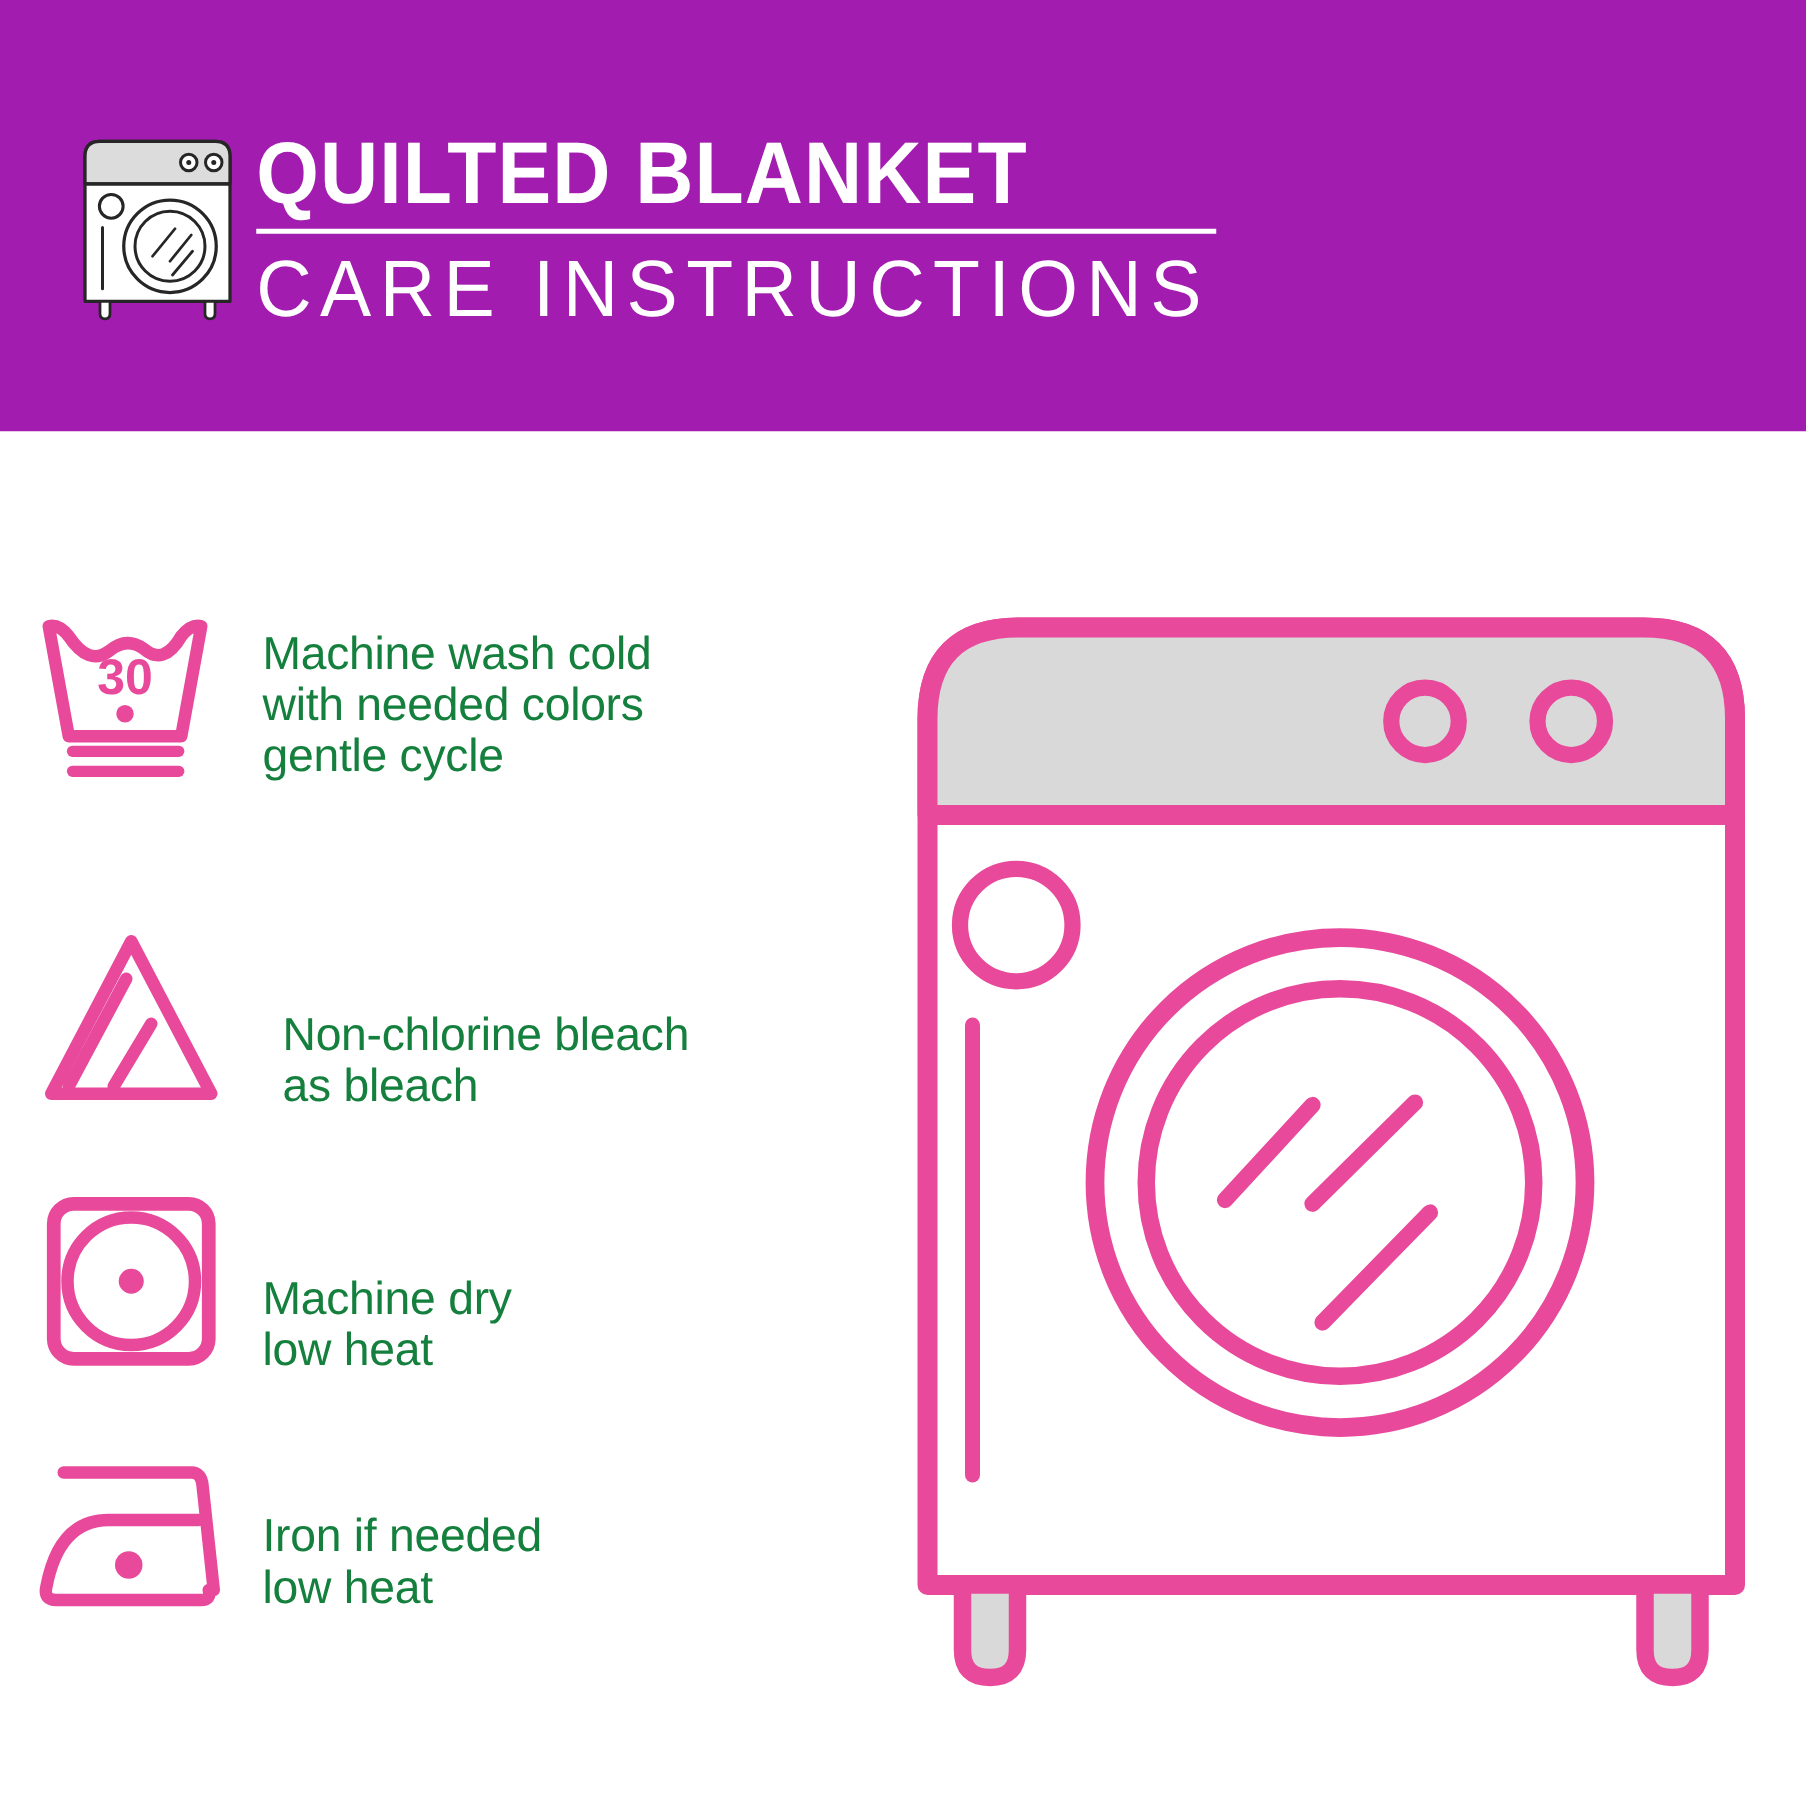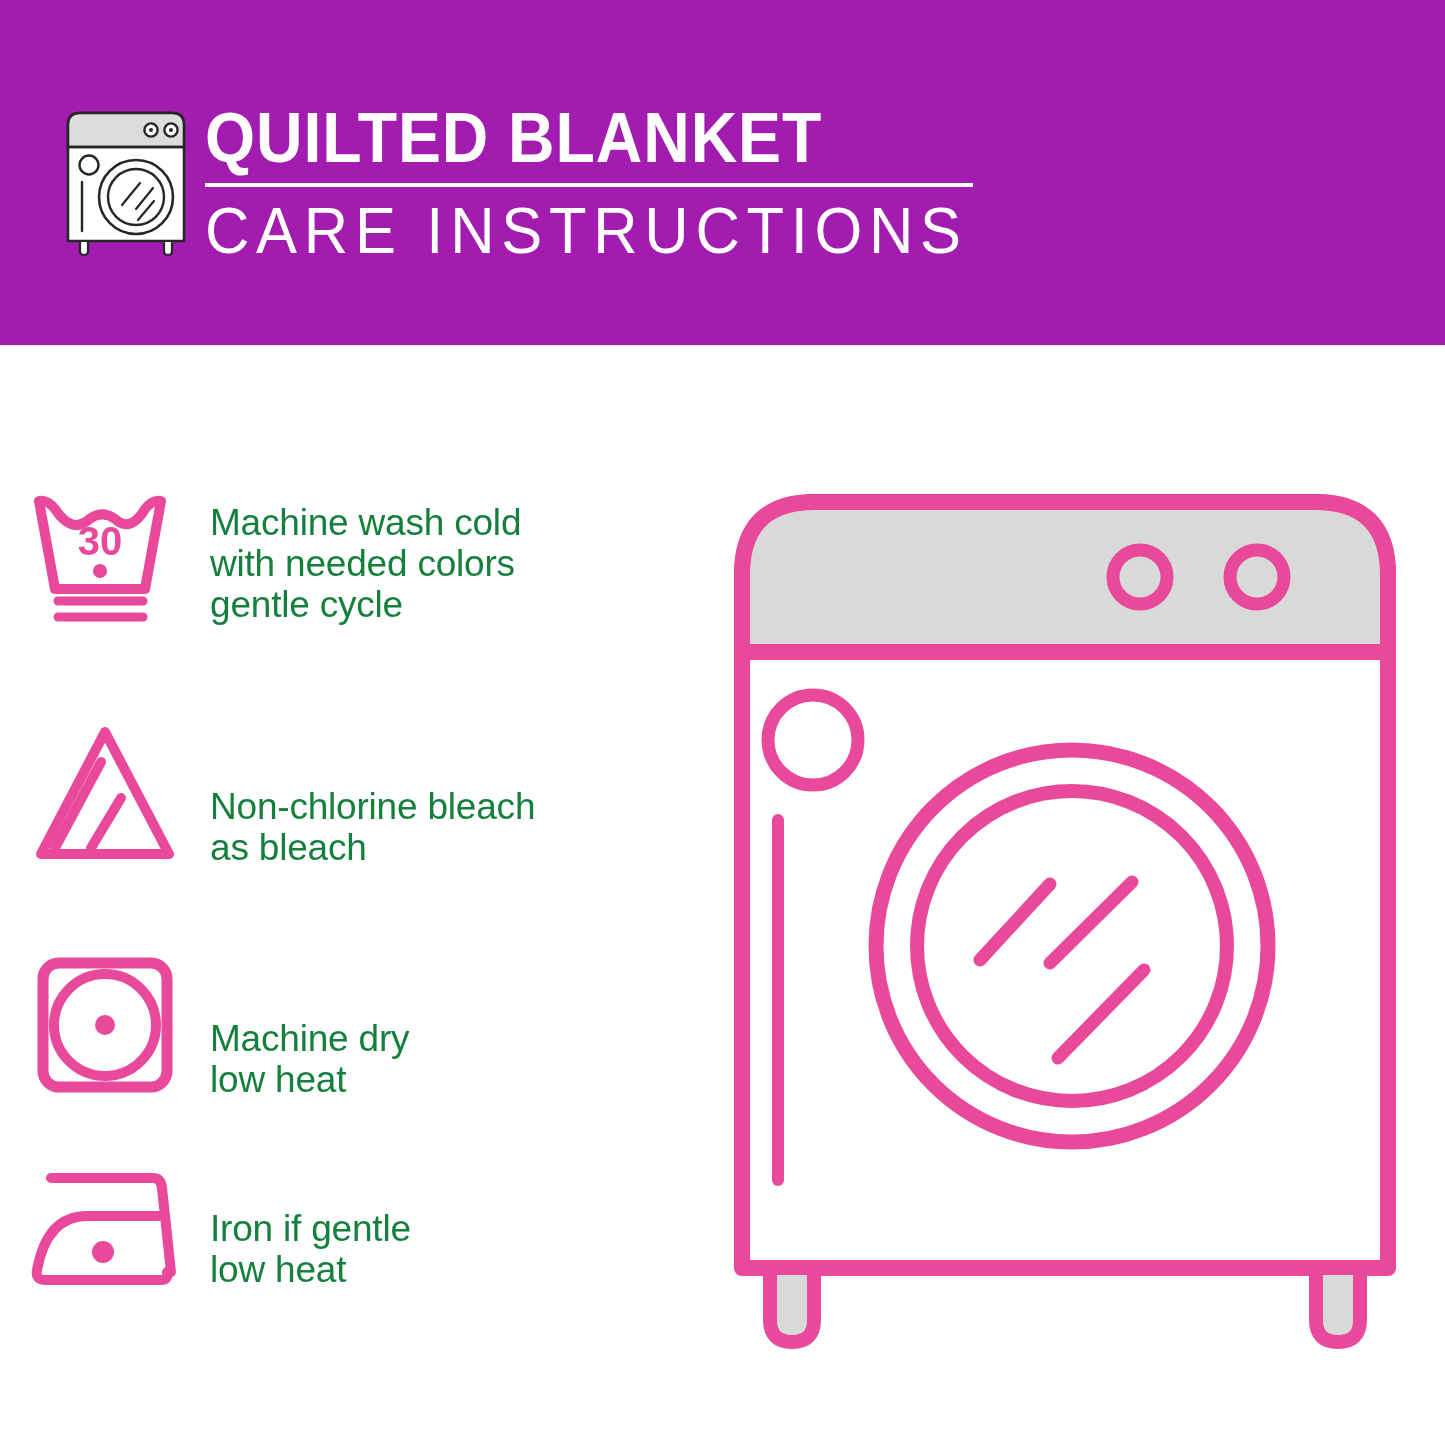--- a/index.html
+++ b/index.html
@@ -96,21 +96,21 @@
     flex: 1 1 auto;
     font-family: "Liberation Sans", sans-serif;
     font-size: 37px;
     line-height: 41px;
     color: #15803d;
     letter-spacing: -0.2px;
   }
   .care-text .line { display: block; }
 
   #row-wash   { top: 140px; }
-  #row-bleach { top: 373px; }
+  #row-bleach { top: 394px; gap: 16px; }
   #row-dry    { top: 605px; }
   #row-iron   { top: 815px; }
 
   
   #machine {
     position: absolute;
     left: 720px;
     top: 480px;
     width: 690px;
     height: 890px;
@@ -216,21 +216,21 @@
 
           <path d="M26 18 L128 18 Q136 18 137 28 L146 112" fill="none" stroke="#e8499b" stroke-width="10" stroke-linecap="round" stroke-linejoin="round"></path>
 
           <path d="M142 112 Q144 120 136 120 L20 120 Q10 120 12 110
                    Q22 56 62 56 L134 56" fill="none" stroke="#e8499b" stroke-width="10" stroke-linecap="round" stroke-linejoin="round"></path>
 
           <circle cx="78" cy="92" r="11" fill="#e8499b"></circle>
         </svg>
       </div>
       <div class="care-text">
-        <span class="line">Iron if gentle</span>
+        <span class="line">Iron if needed</span>
         <span class="line">low heat</span>
       </div>
     </div>
 
   </div>
 
   <div id="machine">
     <svg viewBox="0 0 690 890" width="690" height="890" xmlns="http://www.w3.org/2000/svg">
 
       <path d="M22 95 Q22 22 95 22 L595 22 Q668 22 668 95 L668 788 L22 788 Z" fill="#ffffff" stroke="#e8499b" stroke-width="16" stroke-linejoin="round"></path>

